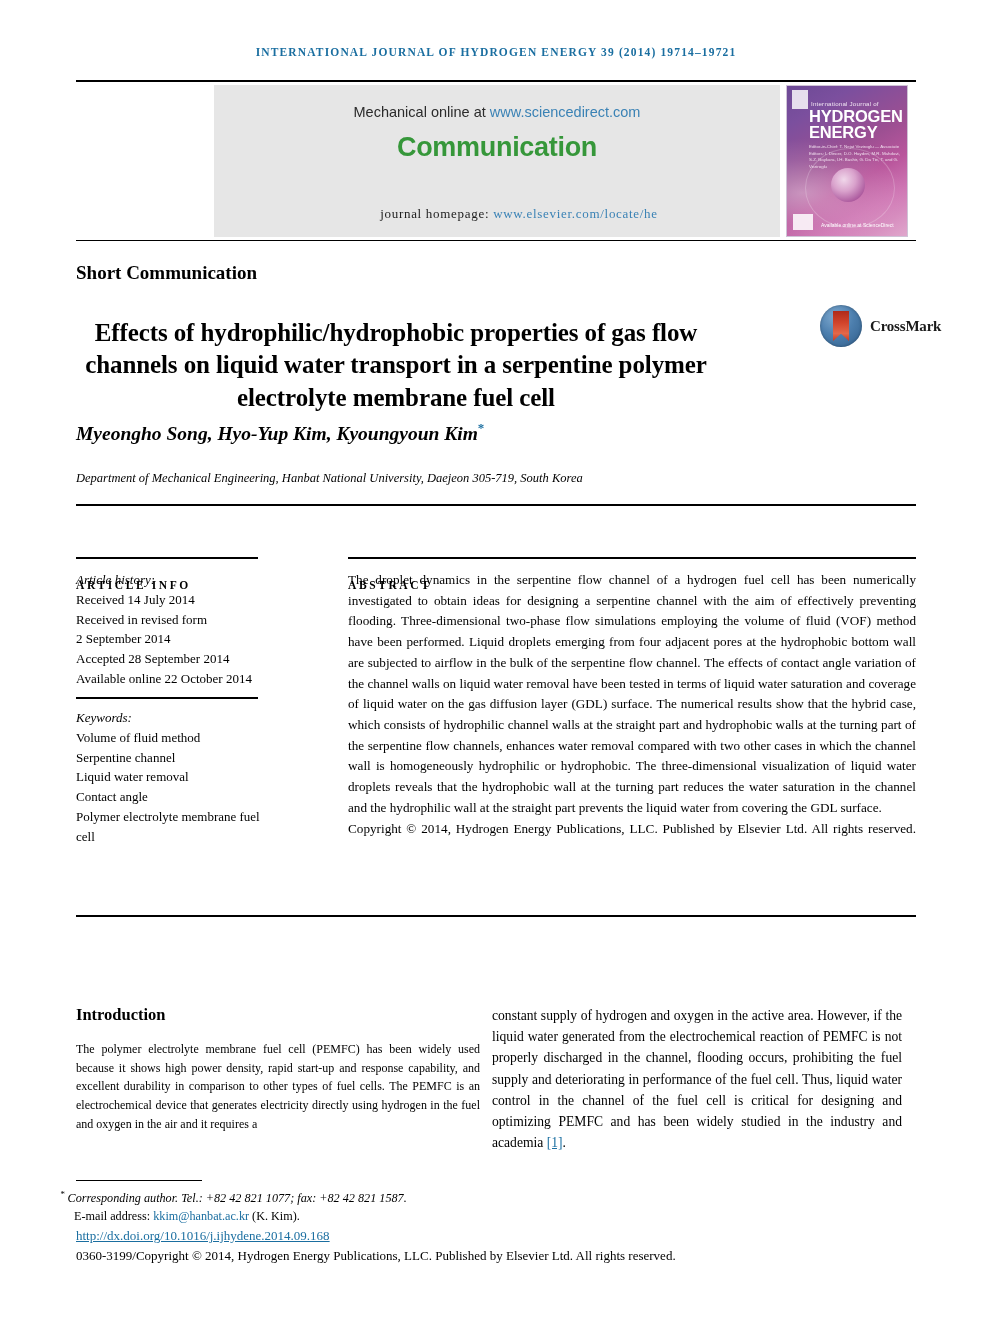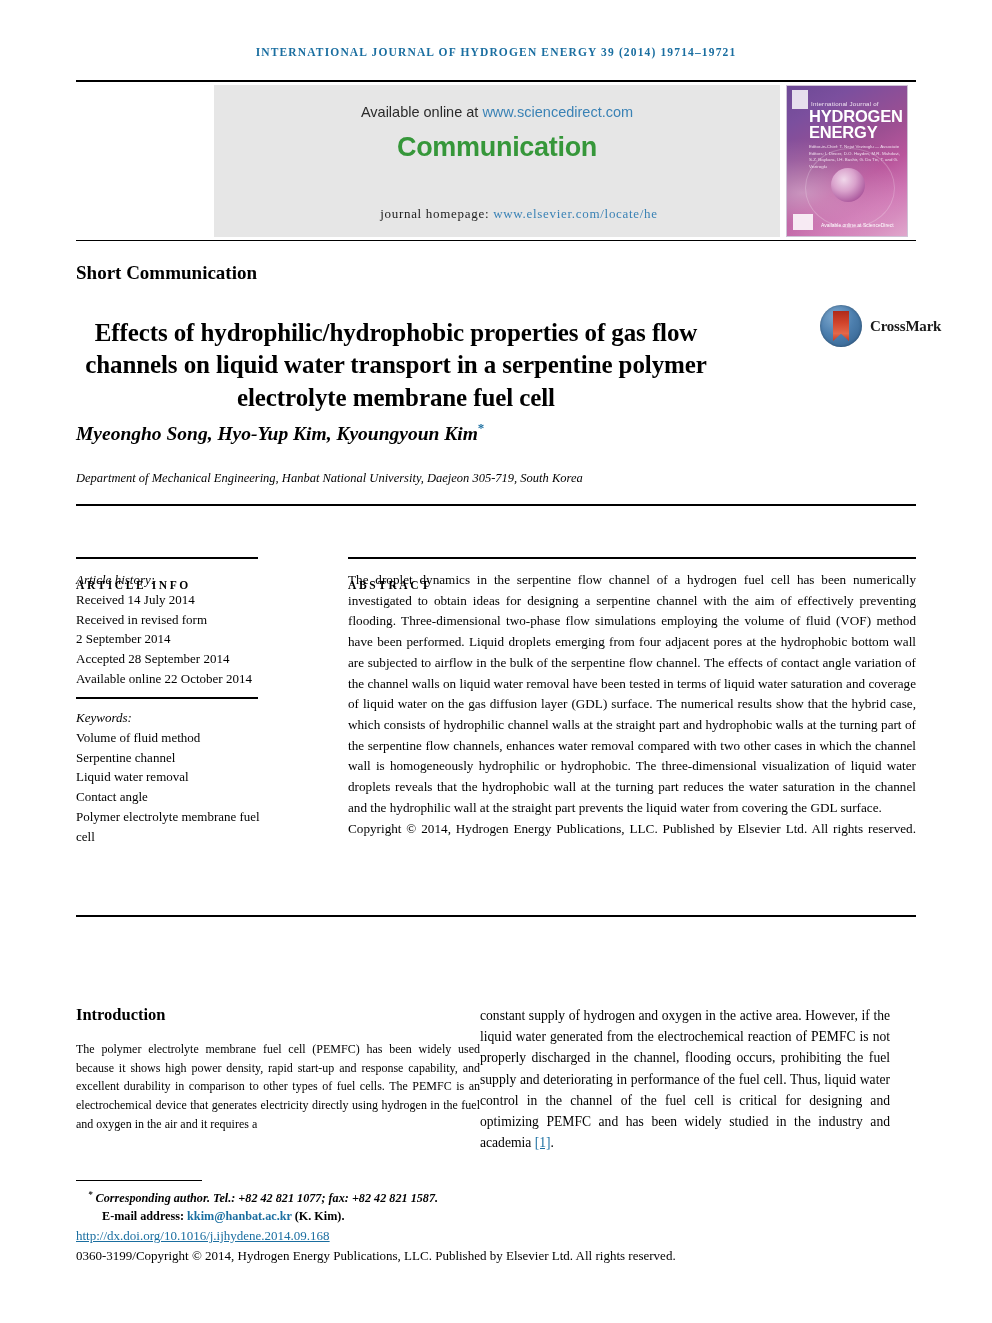--- a/index.html
+++ b/index.html
@@ -372,45 +372,44 @@
     position: absolute;
     left: 76px; top: 1040px;
     width: 404px;
     font-size: 12px;
     line-height: 1.56;
     text-align: justify;
     font-family: Liberation Serif, serif;
   }
   .col-right {
     position: absolute;
-    left: 480px; top: 1005px;
+    left: 492px; top: 1005px;
     width: 410px;
     font-size: 13.6px;
     line-height: 1.56;
     text-align: justify;
     font-family: "Liberation Serif", serif;
   }
   .col-left p, .col-right p { margin: 0; }
   .ref-link { color: #1a6ea0; }
 
   
   .footnote-rule {
     position: absolute;
     left: 76px; top: 1180px;
     width: 126px; height: 1px;
     background: #000;
   }
   .footnote {
     position: absolute;
-    left: 88px; top: 1188px;
+    left: 60px; top: 1188px;
     width: 420px;
     font-size: 12.2px;
     line-height: 1.48;
     font-family: "Liberation Serif", serif;
-    font-weight: bold;
   }
   .footnote .corr {
     font-style: italic;
   }
   .footnote .bullet {
     font-size: 9px;
     vertical-align: super;
   }
   .footnote .email-line { padding-left: 14px; }
   .footnote a, .mail-link { color: #1a6ea0; text-decoration: none; }
@@ -436,21 +435,21 @@
 <div class="page">
 
   <div class="running-head">International Journal of Hydrogen Energy 39 (2014) 19714–19721</div>
   <div class="rule-top"></div>
 
   <div class="masthead">
 
 
     <div class="sd-banner">
       <div class="sd-available">
-        <span>Available online at </span><a href="#">www.sciencedirect.com</a>
+        <span>Mechanical online at </span><a href="#">www.sciencedirect.com</a>
       </div>
       <div class="sd-logo">Communication</div>
       <div class="sd-homepage">
         <span>journal homepage: </span><a href="#">www.elsevier.com/locate/he</a>
       </div>
     </div>
 
     <div class="cover">
       <div class="cover-glow"></div>
       <div class="cover-ring"></div>

